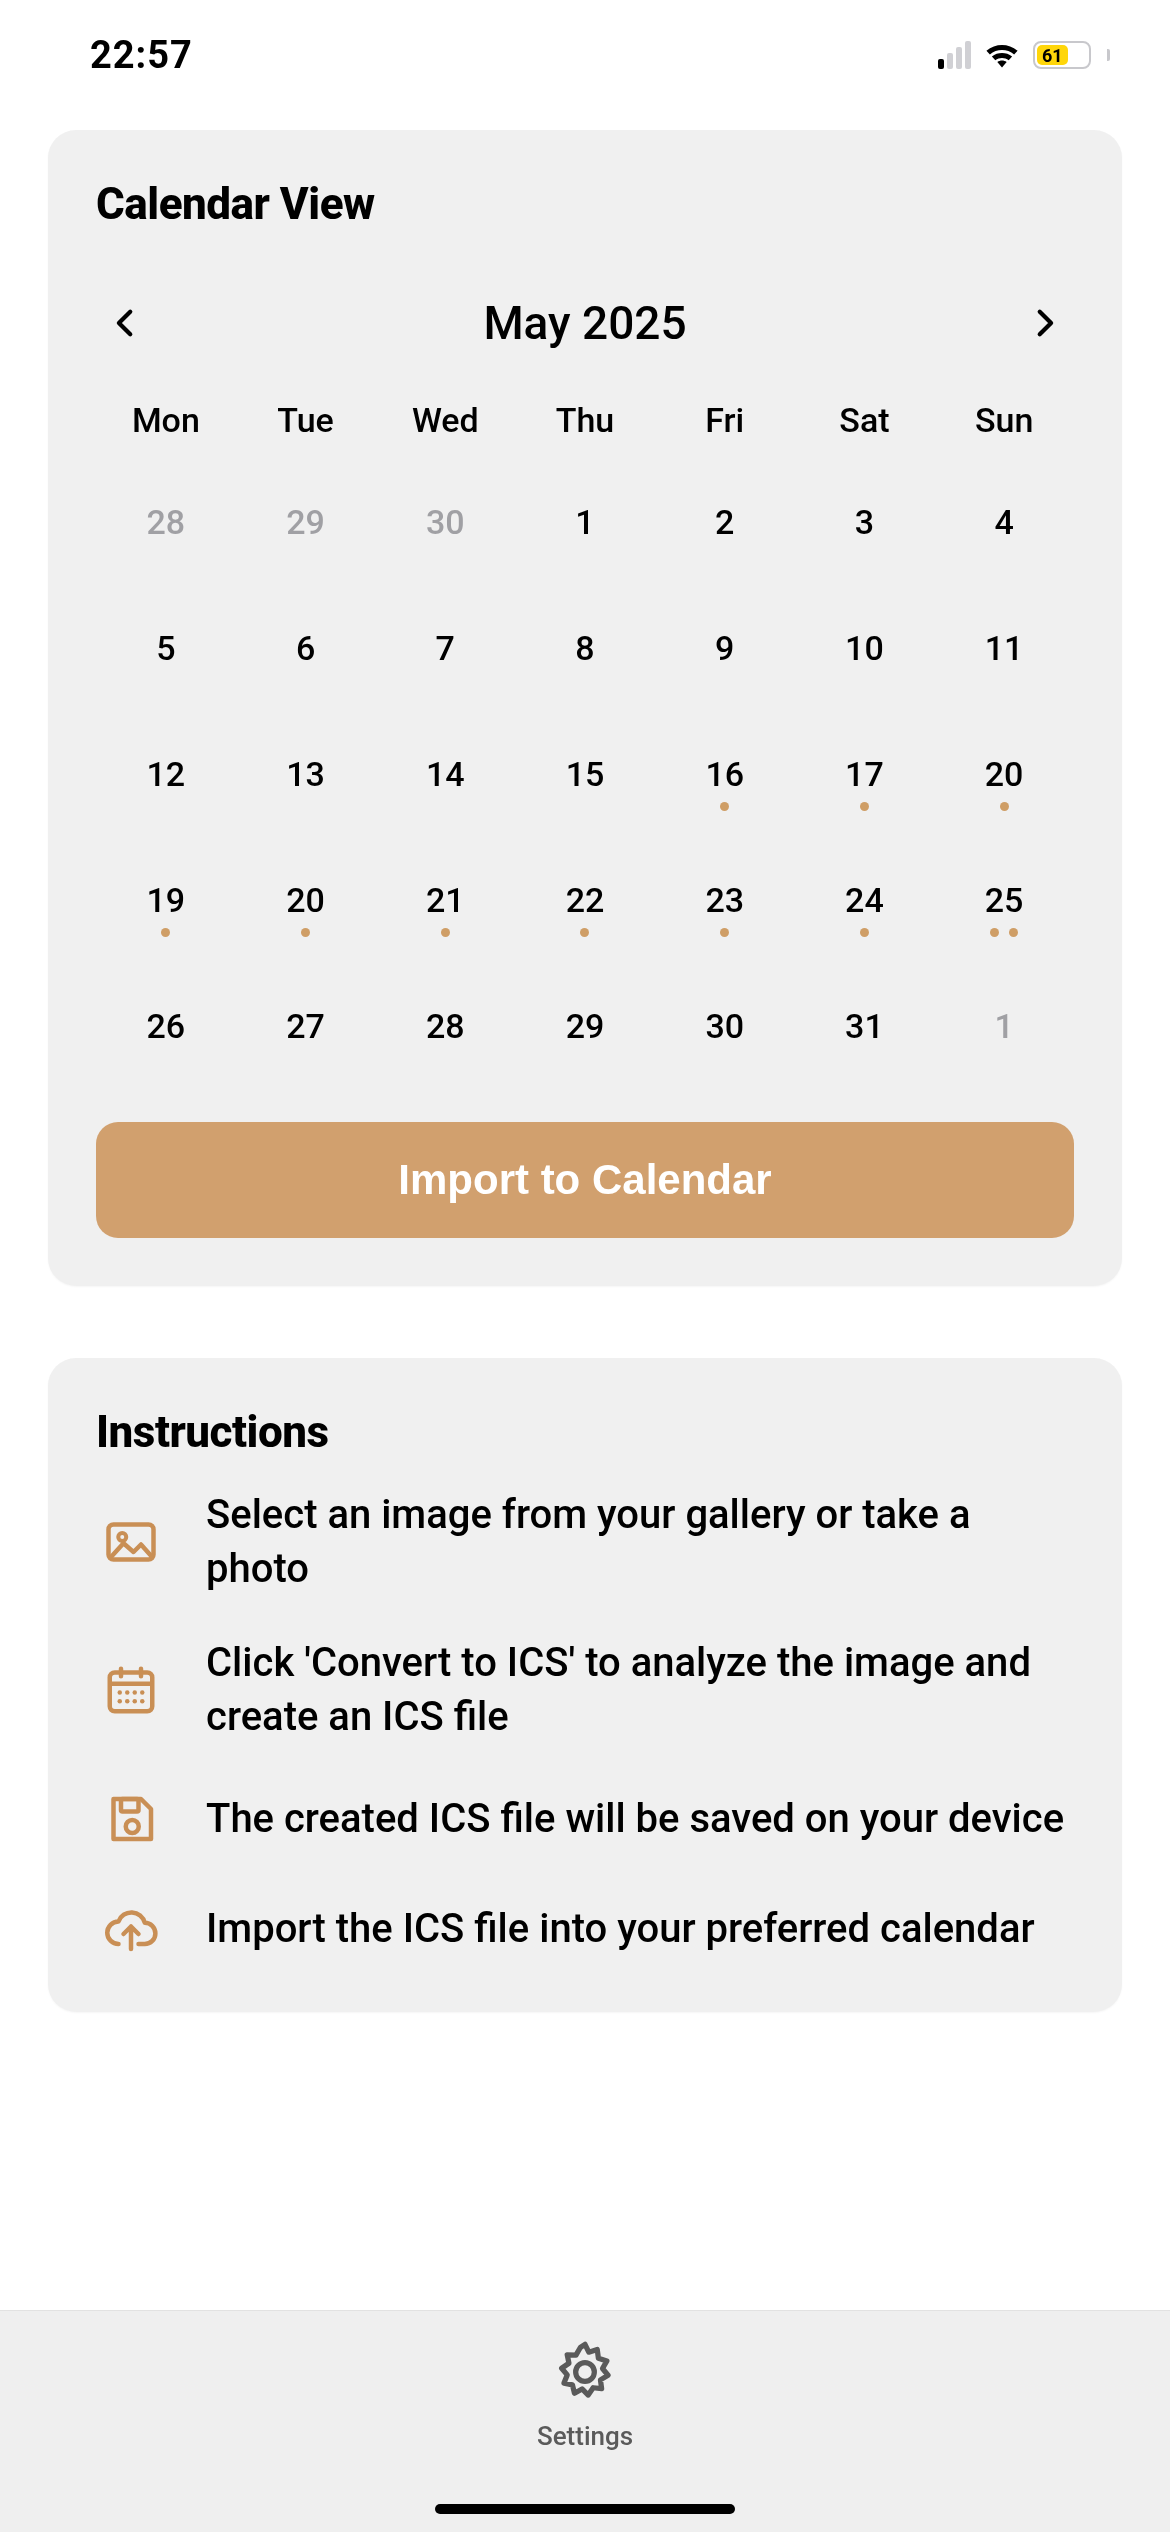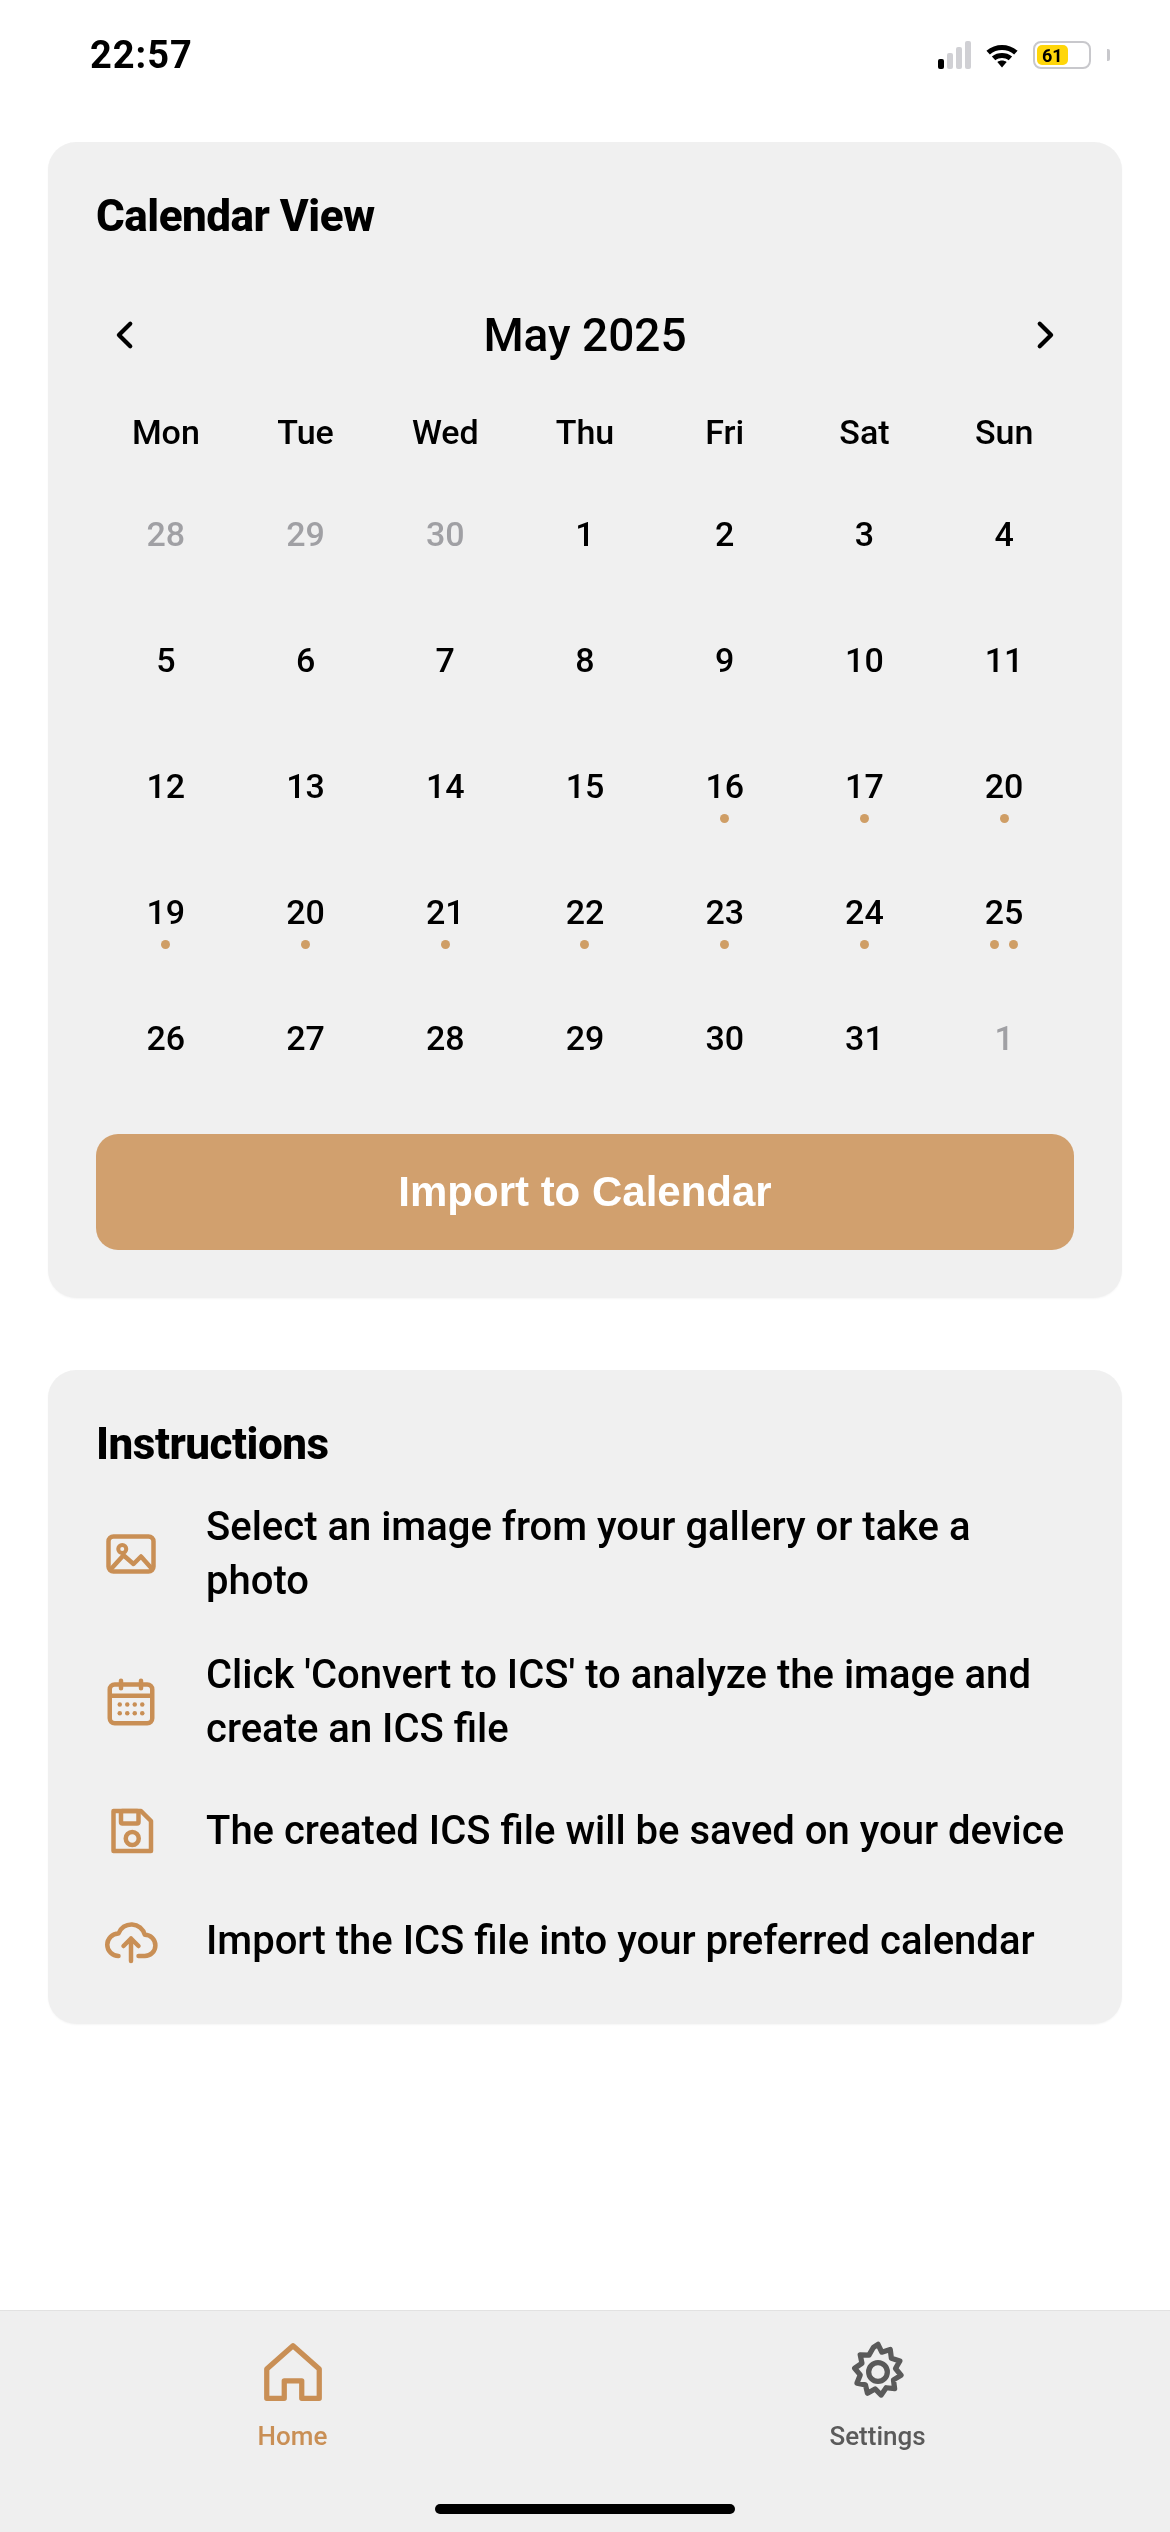--- a/index.html
+++ b/index.html
@@ -81,21 +81,21 @@
   }
 
   
   .content {
     padding: 0 48px;
   }
   .card {
     background: #f0f0f0;
     border-radius: 28px;
     padding: 48px;
-    margin-top: 32px;
+    margin-top: 20px;
     box-shadow: 0 1px 2px rgba(0,0,0,0.04);
   }
   .card-title {
     font-size: 44px;
     font-weight: 800;
     letter-spacing: -0.5px;
     margin-bottom: 30px;
   }
 
   
@@ -510,27 +510,20 @@
             </svg>
           </div>
           <div class="inst-text">Import the ICS file into your preferred calendar</div>
         </div>
       </div>
   </div>
 
 </div>
 
 <div class="tab-bar">
-  <div class="tab active">
-    <svg viewBox="0 0 24 24">
-      <path d="M3 11 L12 3 L21 11 V21 H15 V15 H9 V21 H3 Z" fill="none" stroke="#c98f55" stroke-width="1.8" stroke-linejoin="round" stroke-linecap="round"></path>
-      <path d="M12 3 L12 7" stroke="#c98f55" stroke-width="1.8" stroke-linecap="round" fill="none" opacity="0"></path>
-    </svg>
-    <div class="tab-label">Home</div>
-  </div>
   <div class="tab inactive">
     <svg viewBox="0 0 24 24">
       <circle cx="12" cy="12" r="3.2" fill="none" stroke="#5a5a5a" stroke-width="1.8"></circle>
       <path d="M12 2.5 L13.3 5.2 L16.2 4.3 L16.6 7.3 L19.5 8.2 L18 10.8 L19.9 13.1 L17.3 14.7 L17.7 17.7 L14.8 17.4 L13.1 19.9 L11 17.8 L8.4 19.3 L7.7 16.4 L4.8 15.8 L5.9 13 L4 10.7 L6.5 9 L5.9 6.1 L8.9 6.2 L10.4 3.6 Z" fill="none" stroke="#5a5a5a" stroke-width="1.8" stroke-linejoin="round"></path>
     </svg>
     <div class="tab-label">Settings</div>
   </div>
   <div class="home-indicator"></div>
 </div>
 

